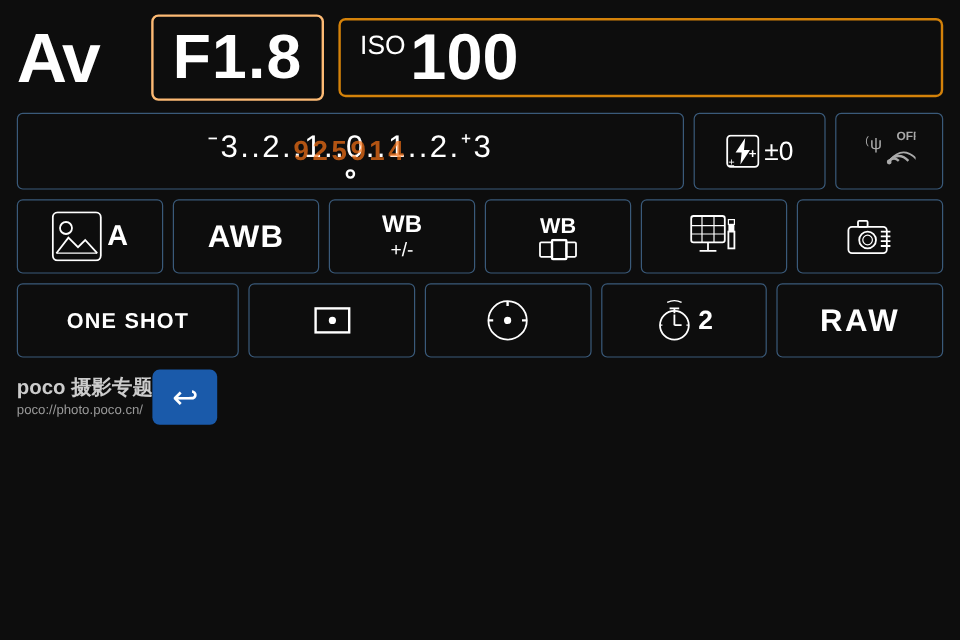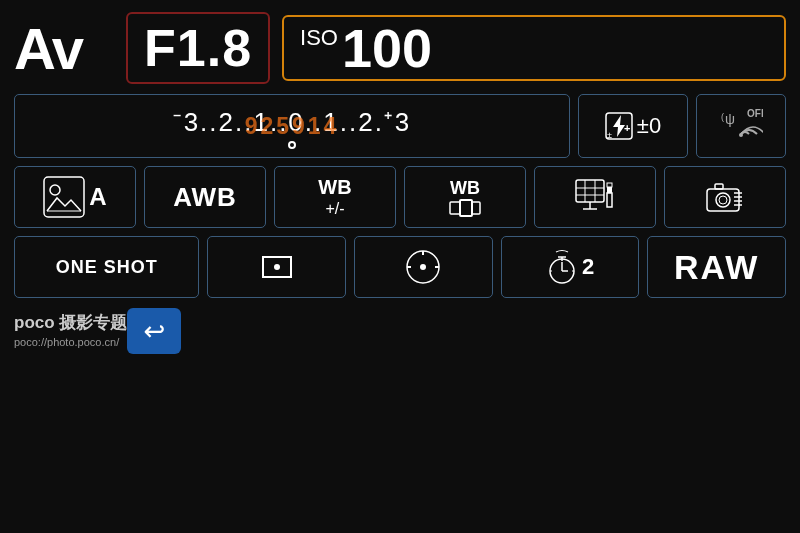--- a/index.html
+++ b/index.html
@@ -32,21 +32,21 @@
 
     .av-label {
       font-size: 58px;
       font-weight: bold;
       color: #ffffff;
       letter-spacing: -2px;
       min-width: 100px;
     }
 
     .f-value-box {
-      border: 2px solid #7f1d1d;
+      border: 2px solid #fdba74;
       border-radius: 6px;
       padding: 4px 16px;
       font-size: 52px;
       font-weight: bold;
       color: #ffffff;
       letter-spacing: 1px;
       min-width: 140px;
       text-align: center;
     }
 
@@ -268,21 +268,21 @@
       transform: translate(-50%, -50%);
     }
 
     .self-timer {
       display: flex;
       align-items: center;
       gap: 2px;
     }
 
     .raw-text {
-      font-size: 34px;
+      font-size: 26px;
       font-weight: bold;
       letter-spacing: 2px;
     }
   </style>
 </head>
 <body>
 
 <div class="screen">
 
   <div class="row1">

